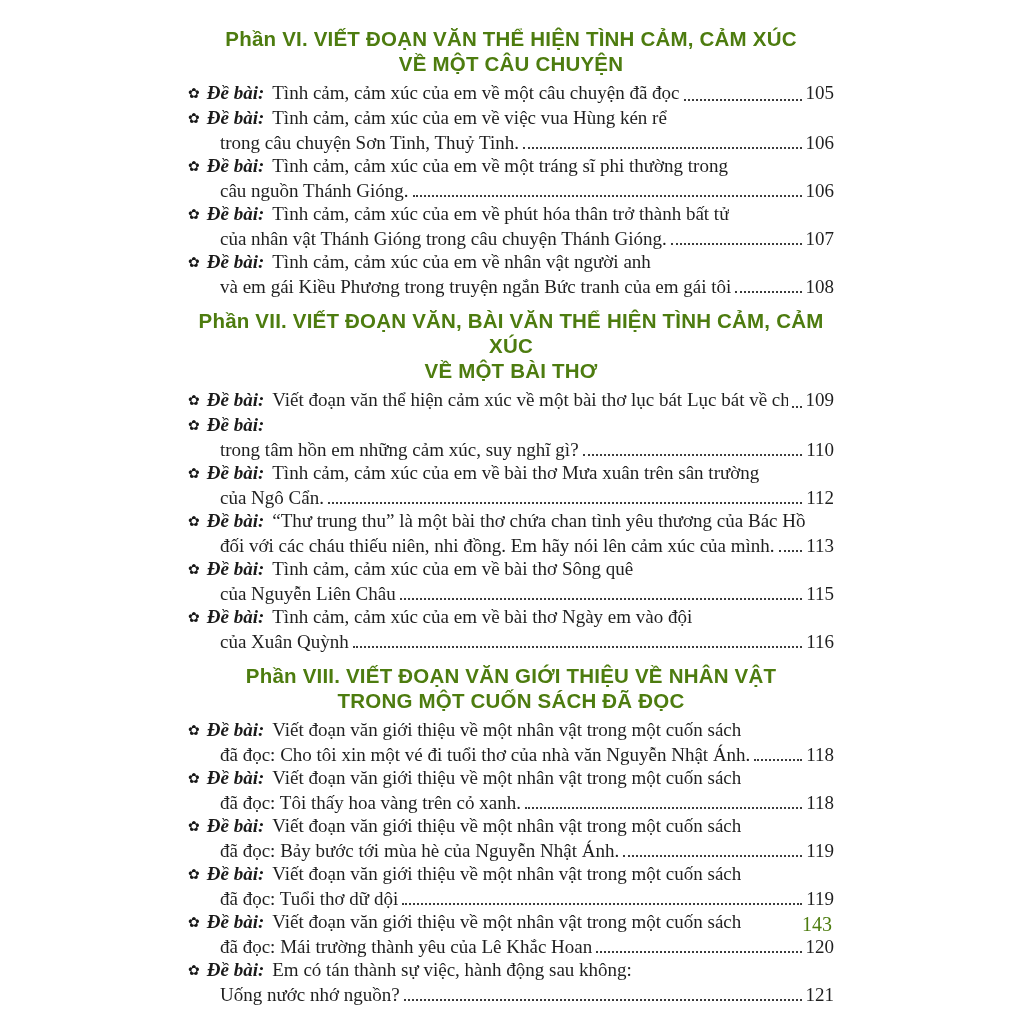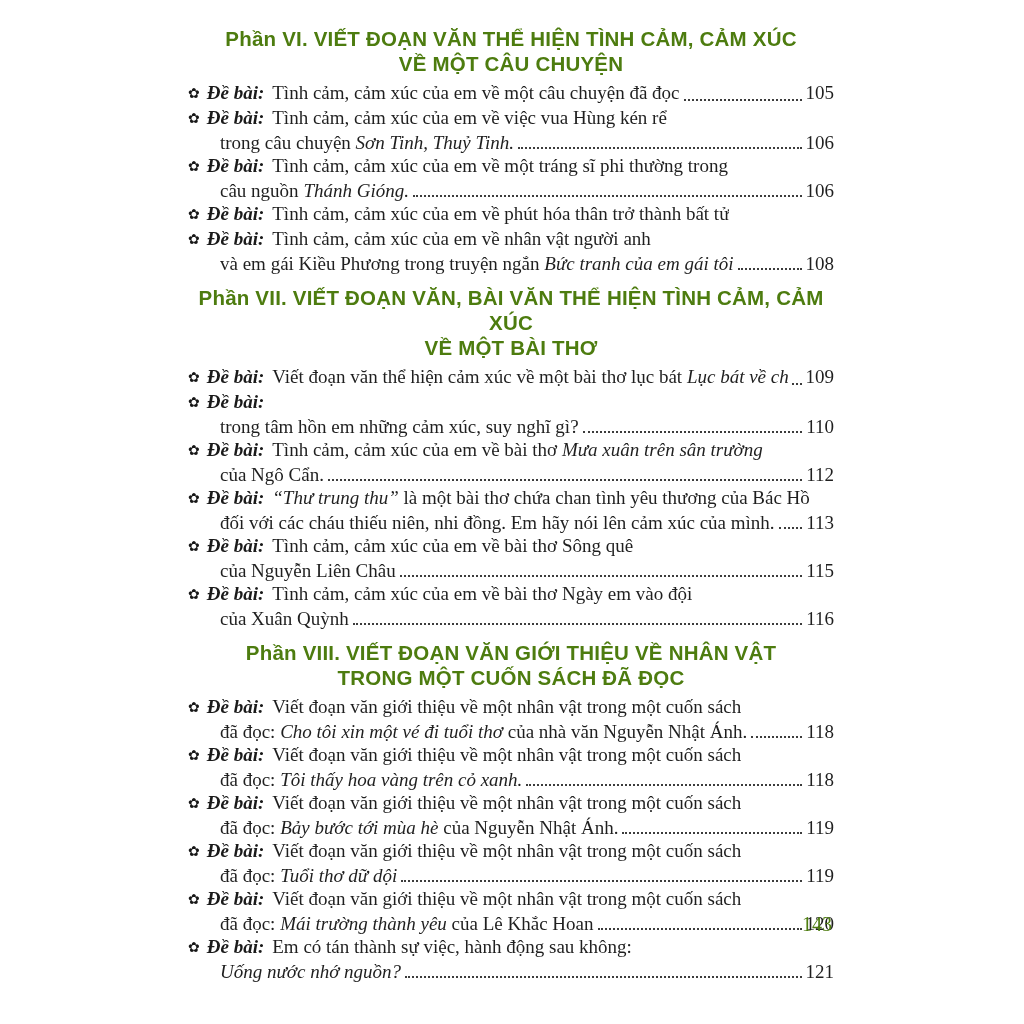--- a/index.html
+++ b/index.html
@@ -49,21 +49,21 @@
     font-weight:bold;
     color:#1a1a1a;
     margin-right:8px;
     flex:0 0 auto;
   }
   .txt {
     flex:0 1 auto;
     overflow:hidden;
     white-space:nowrap;
   }
-  .seg.it { font-style:italic; }
+  .seg.it { }
   .leader {
     flex:1 1 10px;
     min-width:8px;
     align-self:flex-end;
     margin:0 4px 5px 4px;
     border-bottom:2px dotted #3c3c3c;
     height:1px;
   }
   .pagenum {
     flex:0 0 auto;
@@ -112,20 +112,25 @@
           <div class="line cont">
             <span class="txt"><span class="seg">câu nguồn </span><span class="seg it">Thánh Gióng.</span></span>
             <span class="leader"></span>
             <span class="pagenum">106</span>
           </div>
           <div class="line">
             <span class="bullet">✿</span>
             <span class="label">Đề bài:</span>
             <span class="txt"><span class="seg">Tình cảm, cảm xúc của em về phút hóa thân trở thành bất tử</span></span>
           </div>
+          <div class="line cont">
+            <span class="txt"><span class="seg">của nhân vật Thánh Gióng trong câu chuyện </span><span class="seg it">Thánh Gióng.</span></span>
+            <span class="leader"></span>
+            <span class="pagenum">107</span>
+          </div>
           <div class="line">
             <span class="bullet">✿</span>
             <span class="label">Đề bài:</span>
             <span class="txt"><span class="seg">Tình cảm, cảm xúc của em về nhân vật người anh</span></span>
           </div>
           <div class="line cont">
             <span class="txt"><span class="seg">và em gái Kiều Phương trong truyện ngắn </span><span class="seg it">Bức tranh của em gái tôi</span></span>
             <span class="leader"></span>
             <span class="pagenum">108</span>
           </div>

